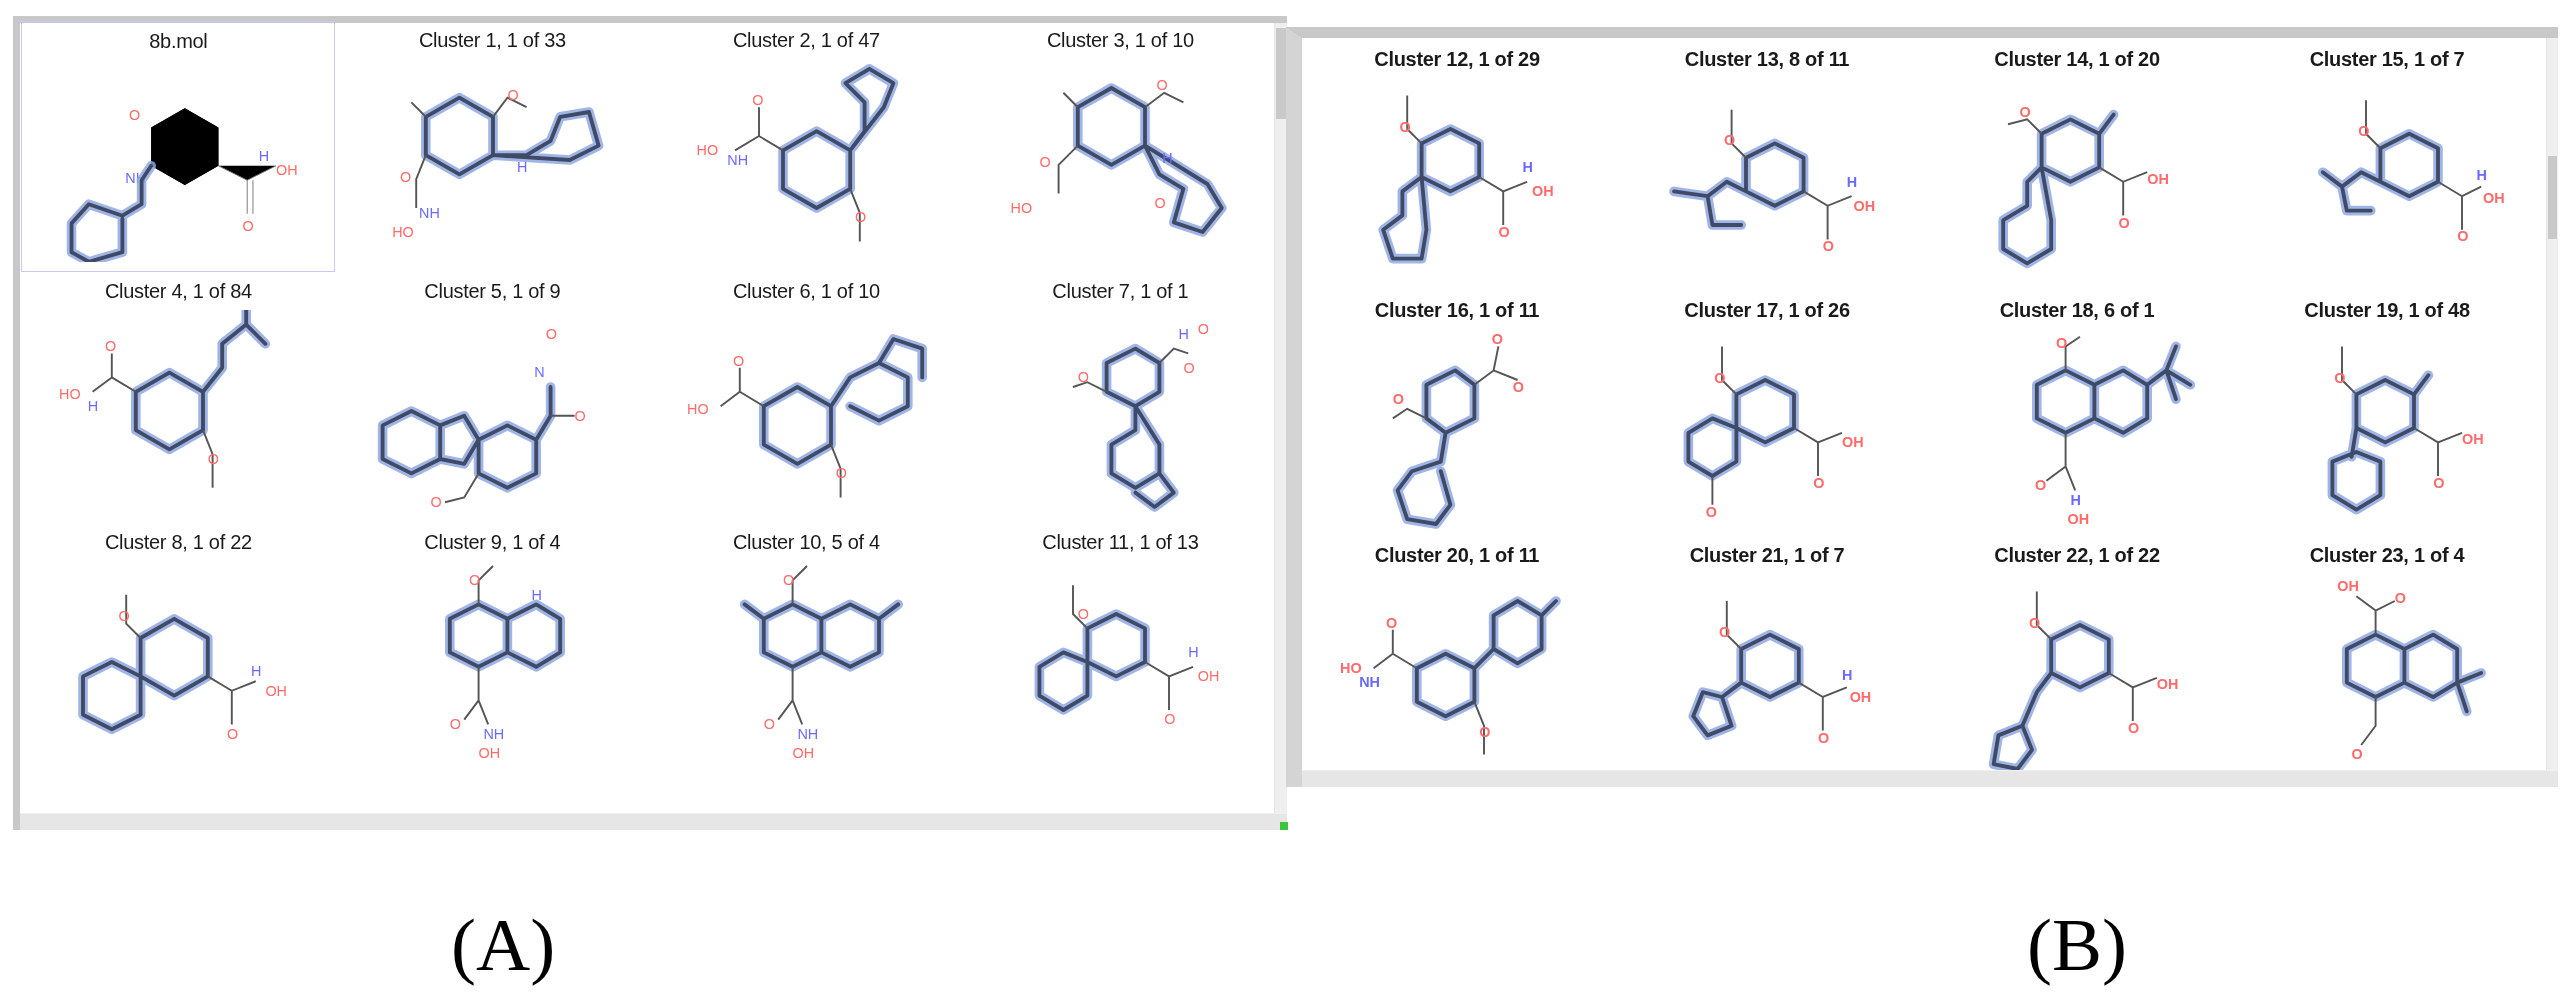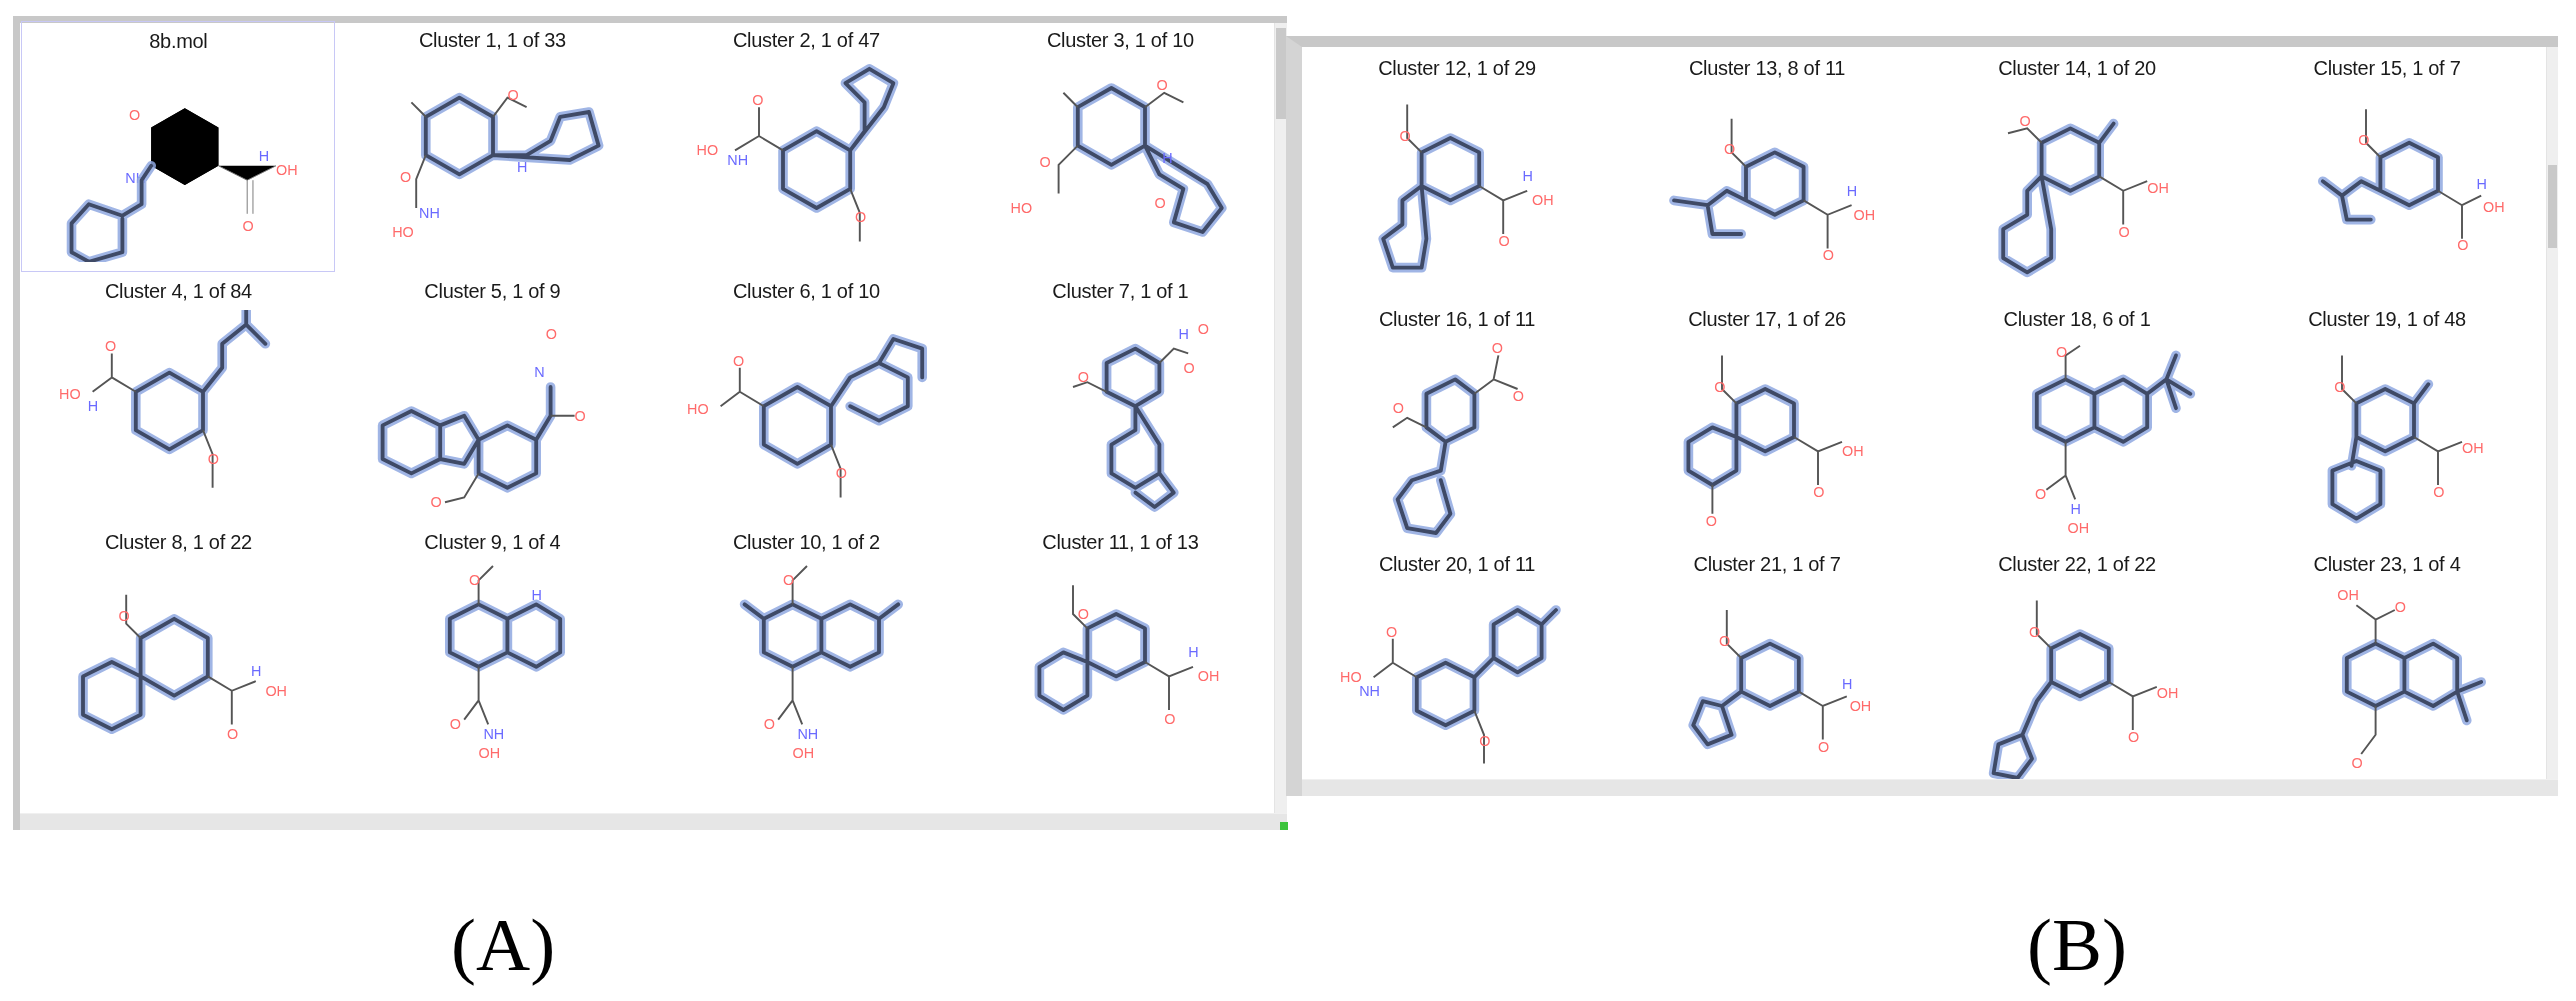--- a/index.html
+++ b/index.html
@@ -1,19 +1,19 @@
 <!DOCTYPE html>
 <html><head>
 <meta charset="utf-8">
 <style>
   html, body { margin:0; padding:0; background:#ffffff; }
   body { width:2576px; height:1002px; position:relative; overflow:hidden; font-family:"Liberation Sans", sans-serif; }
   .panel { position:absolute; background:#ffffff; box-sizing:border-box; }
   #panel-a { left:12.5px; top:16.3px; width:1274px; height:814px; border-top:7.7px solid #c8c8c8; border-left:7.7px solid #c8c8c8; }
-  #panel-b { left:1286px; top:36px; width:1272px; height:760px; border-top:11.5px solid #c8c8c8; border-left:16.3px solid #d4d4d4; }
+  #panel-b { left:1286px; top:27px; width:1272px; height:760px; border-top:11.5px solid #c8c8c8; border-left:16.3px solid #d4d4d4;font-weight:bold; }
   .hbar { position:absolute; left:0; right:0; bottom:0; height:16.3px; background:#e6e6e6; border-top:1px solid #f0f0f0; }
   .vbar { position:absolute; top:0; right:0; width:11.5px; bottom:16.3px; background:#efefef; border-left:1px solid #e4e4e4; }
   .vthumb { position:absolute; left:1px; width:9.6px; background:#c9c9c9; }
   .corner-grip { position:absolute; width:8.6px; height:8.6px; background:#3cc43c; }
   .grid { position:absolute; display:grid; }
   #panel-a .grid { left:1.9px; top:-1.9px; grid-template-columns:repeat(4, 314px); grid-template-rows:repeat(3, 251px); }
   #panel-b .grid { left:0px; top:0px; grid-template-columns:repeat(4, 310px); grid-template-rows:251px 245px 245px; }
   .cell { position:relative; box-sizing:border-box; }
   .cell.selected { border:1.9px solid #c8c8f6; }
   .cell-label { position:absolute; left:0; right:0; top:7.7px; text-align:center; font-size:20px; color:#1a1a1a; letter-spacing:-0.3px; }
@@ -172,21 +172,21 @@
         <path class="t" d="M110,45 L110,20 L125,5 M110,110 L110,145 L95,165 M110,145 L120,170"></path>
         <text class="o" x="100" y="25">O</text>
         <text class="n" x="165" y="40">H</text>
         <text class="o" x="80" y="175">O</text>
         <text class="n" x="115" y="185">NH</text>
         <text class="o" x="110" y="205">OH</text>
       </svg>
     </div>
 
     <div class="cell">
-      <div class="cell-label">Cluster 10, 1 of 2</div>
+      <div class="cell-label">Cluster 10, 5 of 4</div>
       <svg class="mol" viewBox="0 0 250 210">
         <path class="h" d="M80,60 L110,45 L140,60 L140,95 L110,110 L80,95 Z M140,60 L170,45 L200,60 L200,95 L170,110 L140,95 M80,60 L60,45 M200,60 L220,45"></path>
         <path class="b" d="M80,60 L110,45 L140,60 L140,95 L110,110 L80,95 Z M140,60 L170,45 L200,60 L200,95 L170,110 L140,95 M80,60 L60,45 M200,60 L220,45"></path>
         <path class="t" d="M110,45 L110,20 L125,5 M110,110 L110,145 L95,165 M110,145 L120,170"></path>
         <text class="o" x="100" y="25">O</text>
         <text class="o" x="80" y="175">O</text>
         <text class="n" x="115" y="185">NH</text>
         <text class="o" x="110" y="205">OH</text>
       </svg>
     </div>

